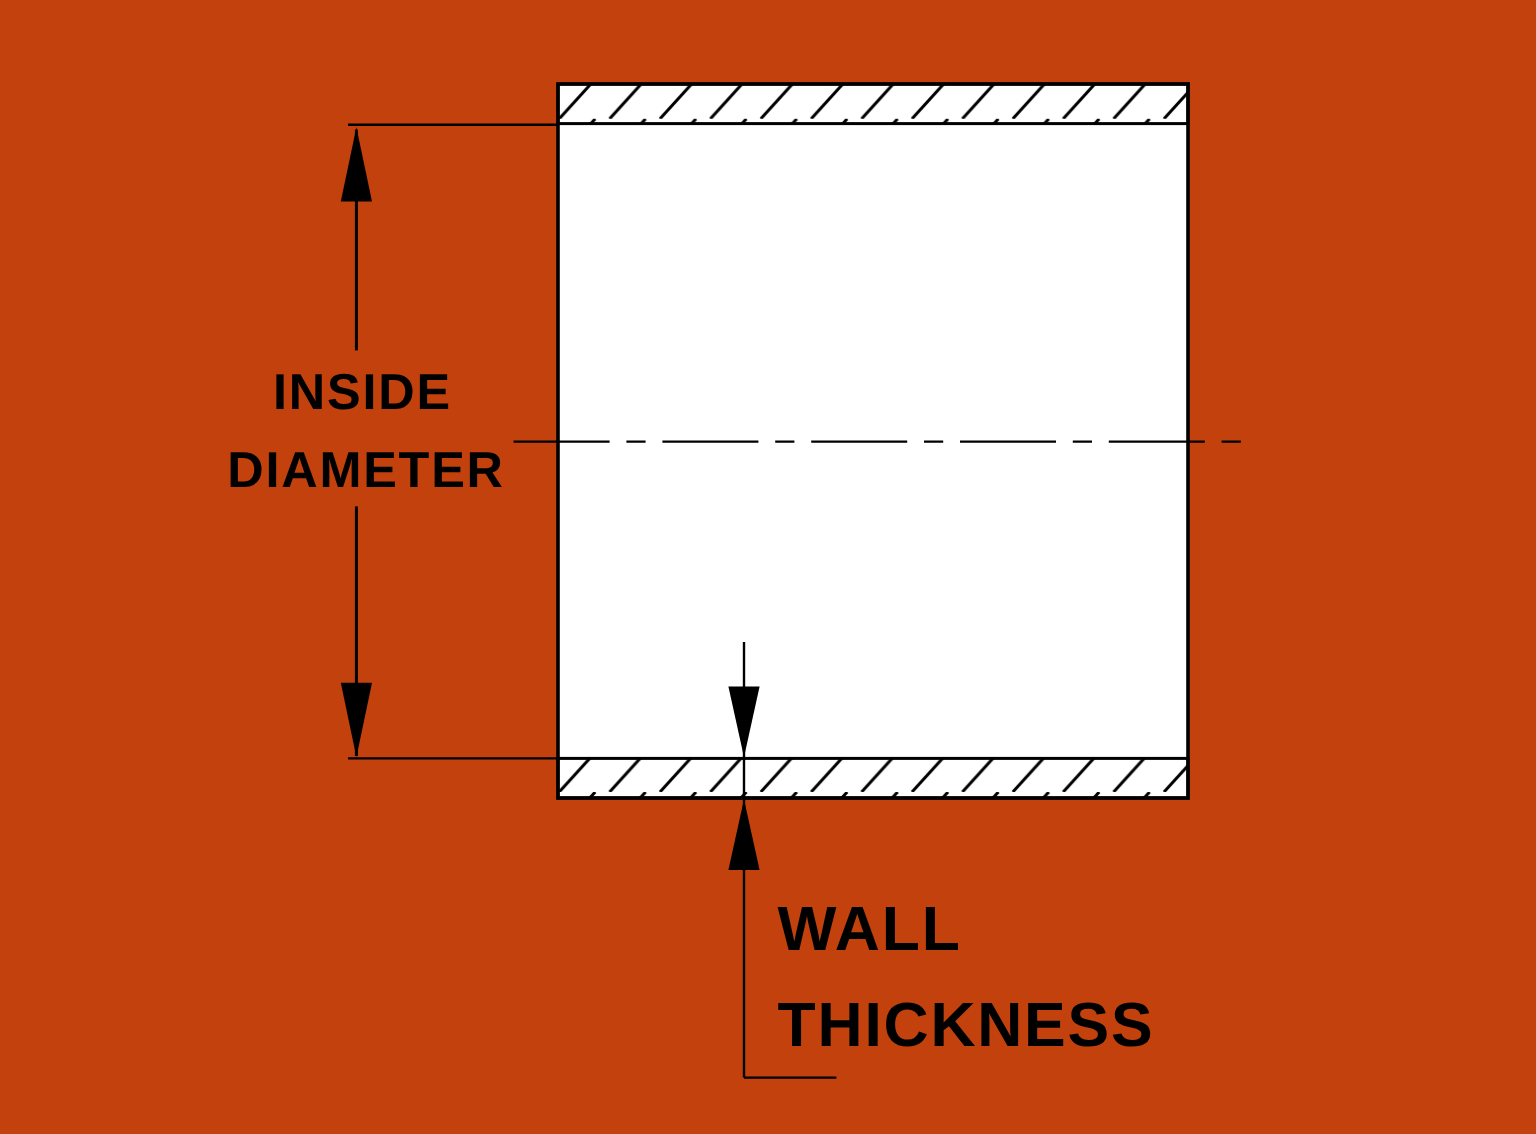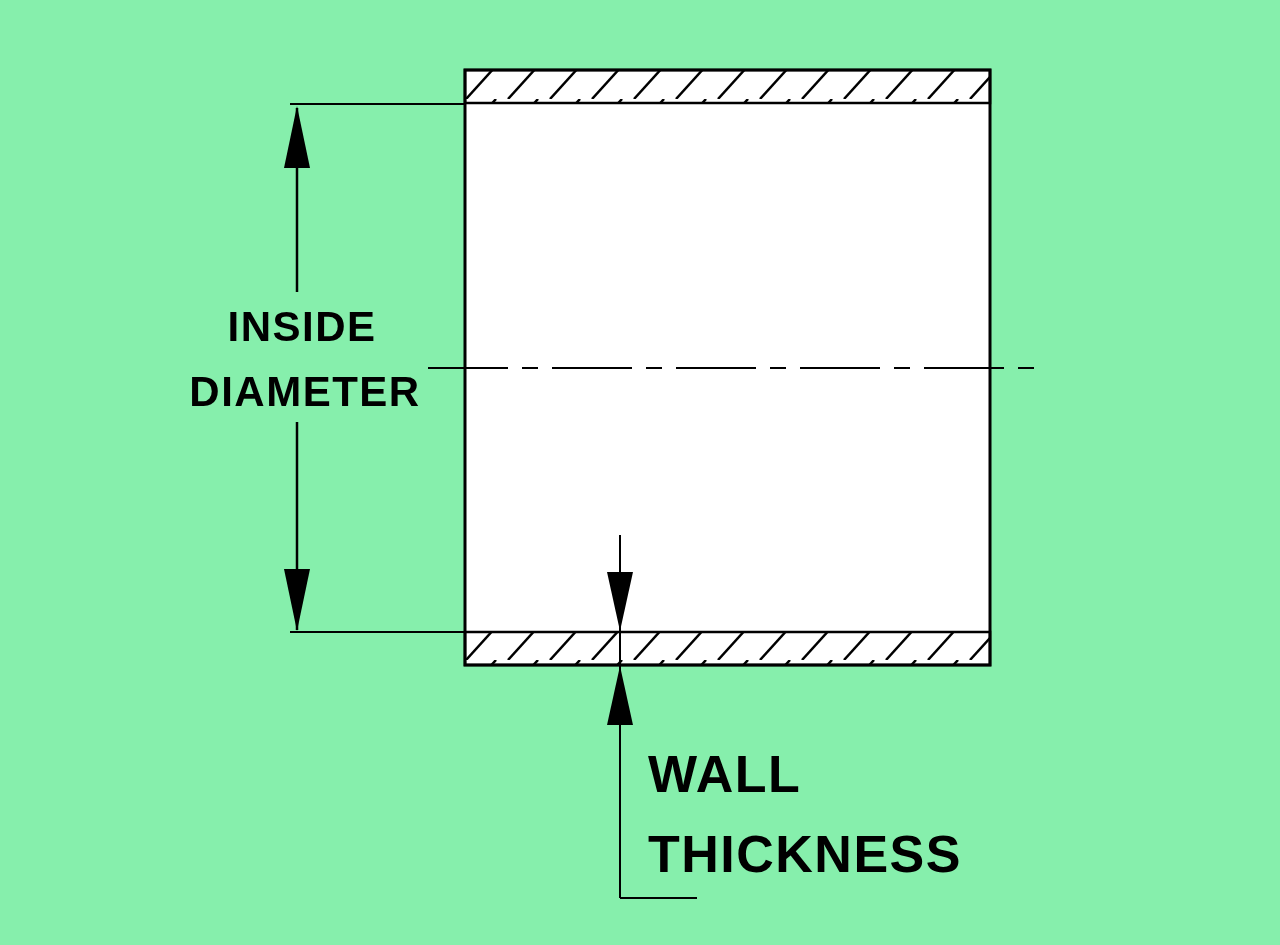--- a/index.html
+++ b/index.html
@@ -5,21 +5,21 @@
   html, body {
     margin: 0;
     padding: 0;
     background: #ffffff;
     font-family: "Liberation Sans", sans-serif;
   }
   .canvas {
     position: relative;
     width: 1280px;
     height: 945px;
-    background: #86efac;
+    background: #c2410c;
     overflow: hidden;
   }
   svg {
     display: block;
   }
   .dim-label-small {
     font-family: "Liberation Sans", sans-serif;
     font-size: 42px;
     font-weight: bold;
     letter-spacing: 1.5px;

